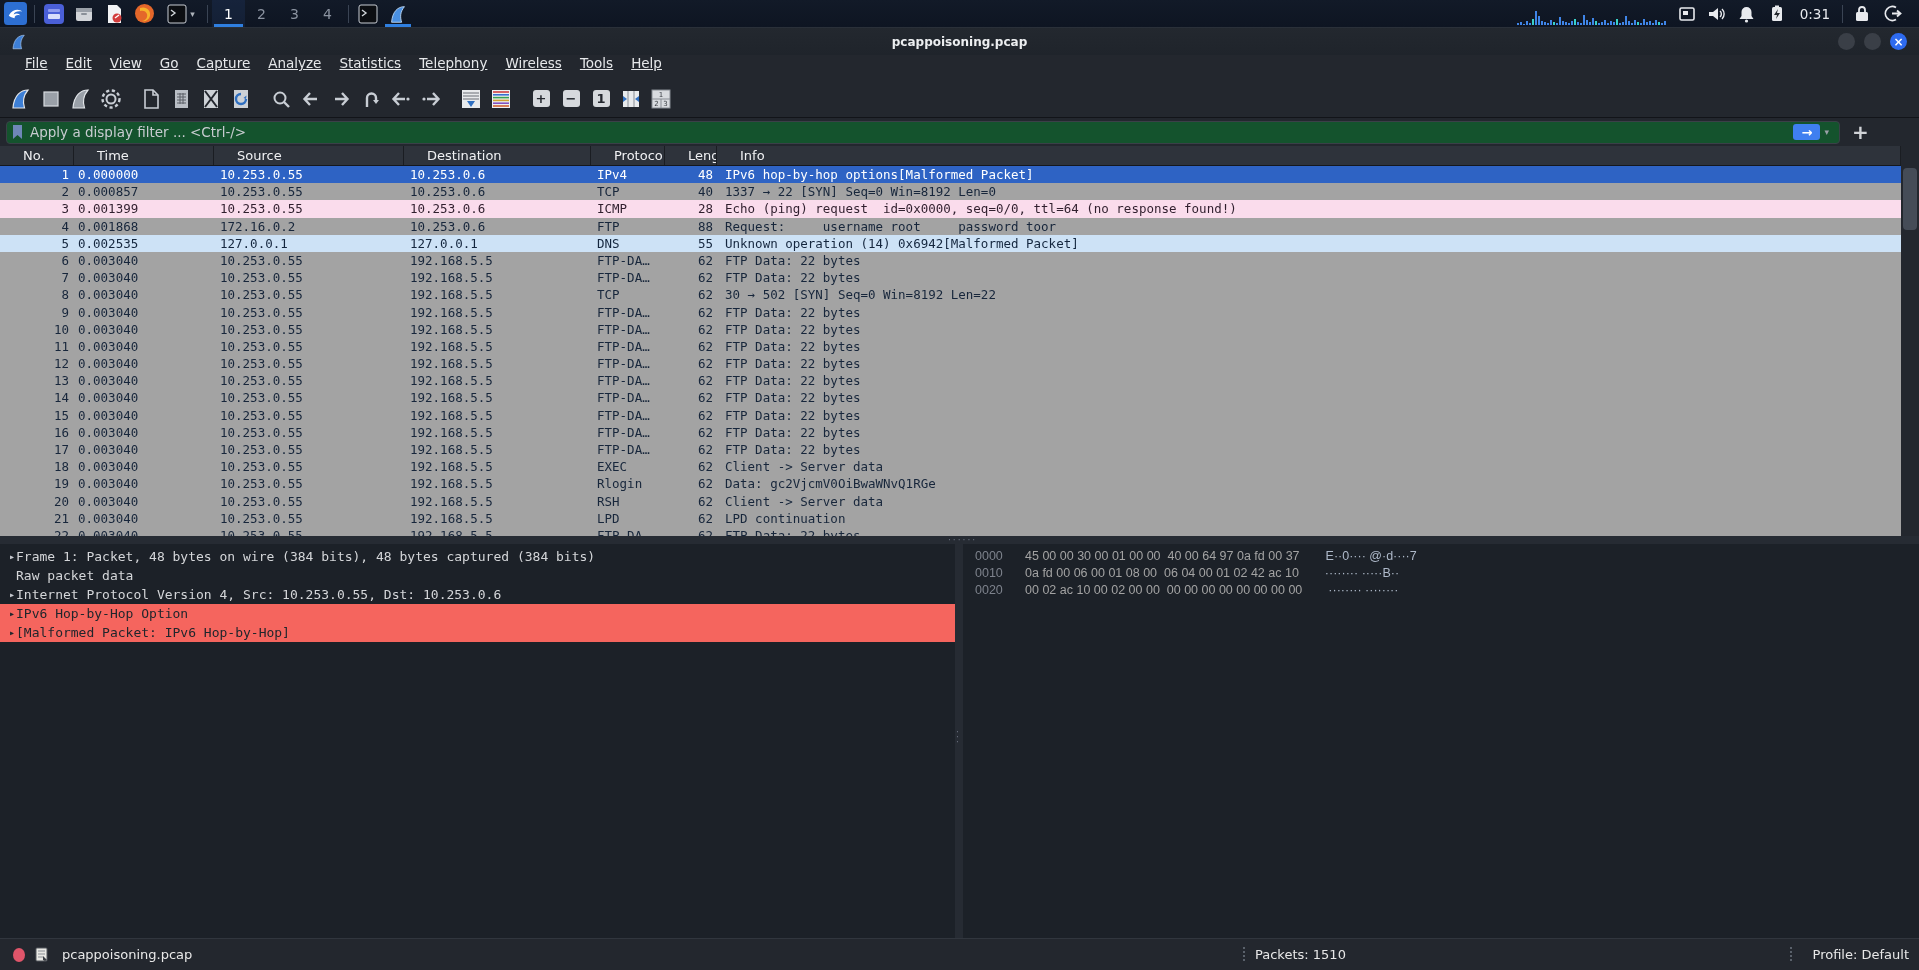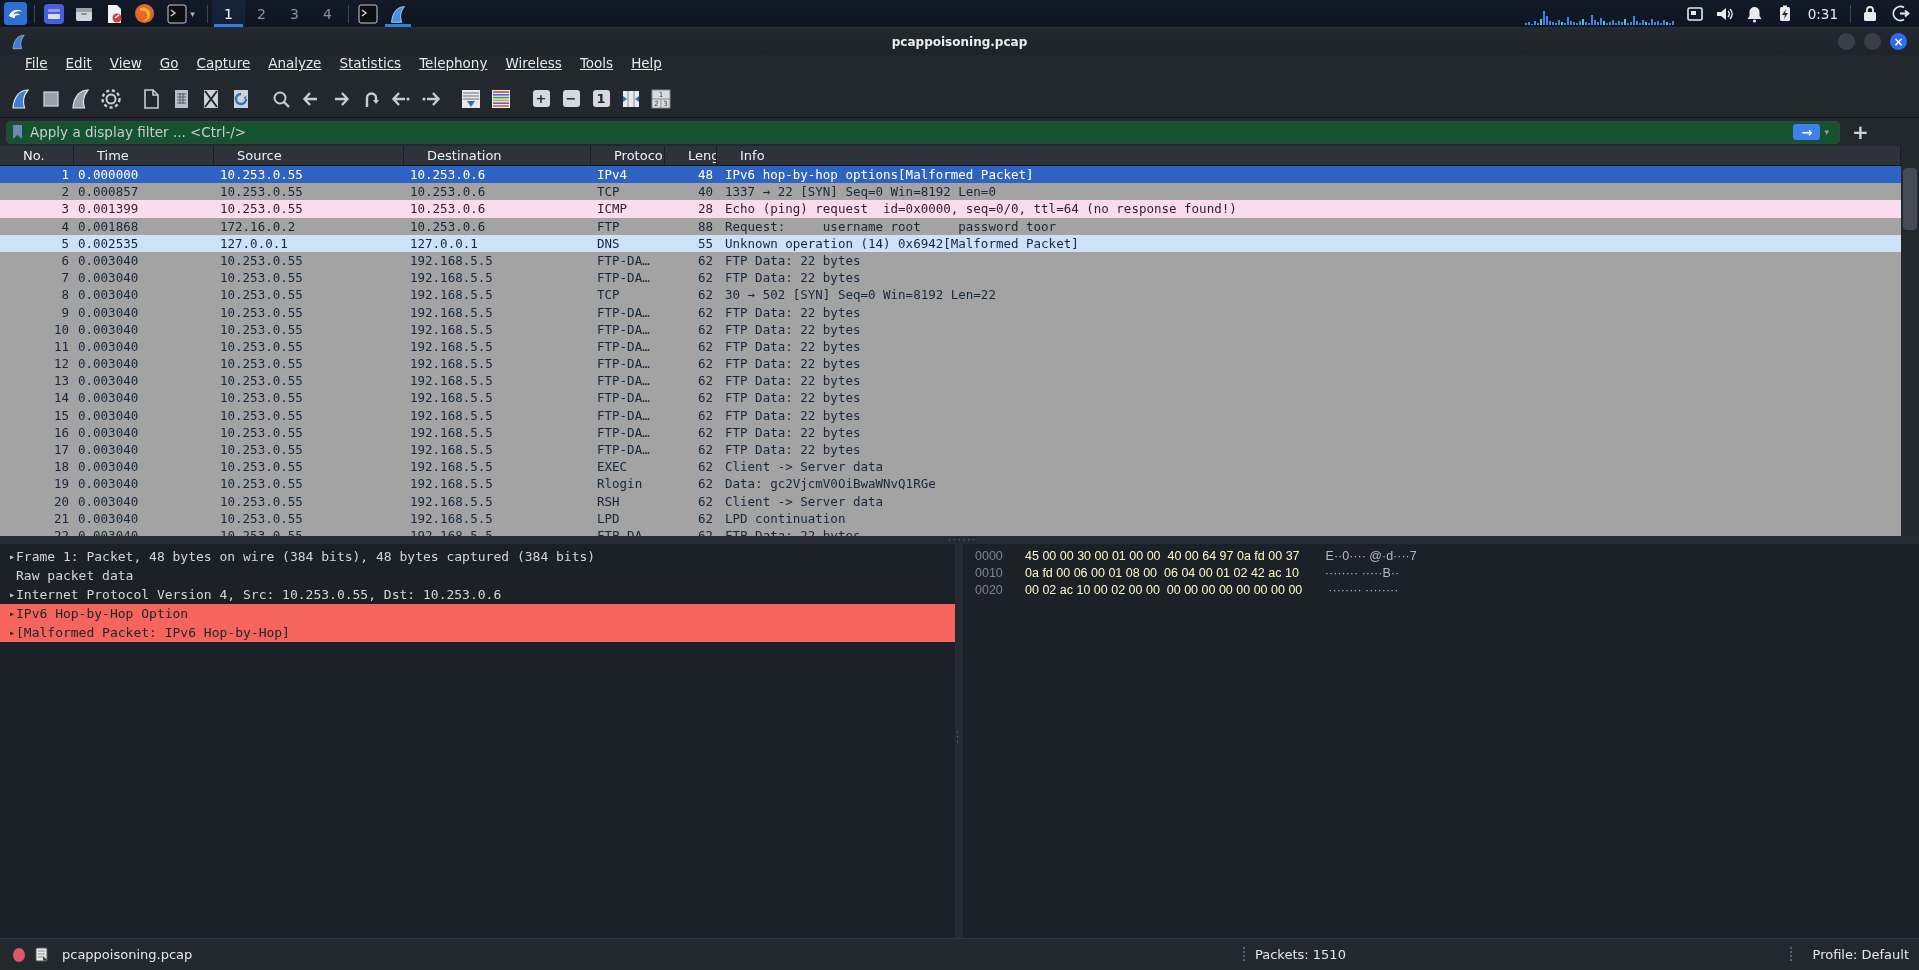--- a/index.html
+++ b/index.html
@@ -10,21 +10,21 @@
   #taskbar { position:absolute; top:0; left:0; width:1919px; height:27px;
     background:linear-gradient(180deg,#121a28,#0e1522); display:flex; align-items:center; }
   .tb-left { display:flex; align-items:center; height:100%; }
   .tb-ico { width:30px; height:27px; display:flex; align-items:center; justify-content:center; position:relative; }
   .tb-sep { width:1px; height:18px; background:#3a4454; margin:0 4px; }
   .ws-item { width:33px; height:27px; display:flex; align-items:center; justify-content:center;
     color:#8b93a0; font-size:14px; position:relative; }
   .ws-item.active { color:#fff; background:rgba(60,110,200,.12); }
   .ws-item.active::after, .tb-ico.active::after { content:""; position:absolute; left:2px; right:2px; bottom:0;
     height:3px; background:#2f7fe0; }
-  .tb-right { margin-left:auto; display:flex; align-items:center; height:100%; padding-right:4px; }
+  .tb-right { margin-left:auto; display:flex; align-items:center; height:100%; padding-right:12px; }
   #clock { color:#e8eaee; font-size:13.5px; padding:0 8px; }
 
   
   #win { position:absolute; top:27px; left:0; width:1919px; height:943px; background:#1d2127; }
   #titlebar { height:28px; background:linear-gradient(180deg,#23282f,#1f242b);
     border-top:1px solid #2a3039; display:flex; align-items:center; position:relative; }
   #title { position:absolute; left:0; right:0; text-align:center; color:#eceef0;
     font-size:12px; font-weight:bold; }
   .winbtn { width:17px; height:17px; border-radius:50%; background:#3a3f47; margin-left:9px;
     display:flex; align-items:center; justify-content:center; }
@@ -85,21 +85,21 @@
   #details { width:955px; background:#1c2128; padding-top:3px;
     font-family:"DejaVu Sans Mono", monospace; font-size:13px; color:#d4d6d9; }
   .drow { height:19px; display:flex; align-items:center; }
   .drow .arrow { width:16px; padding-left:9px; font-size:10px; color:#c7cad0; }
   .drow.error { background:#f5655e; color:#20262c; }
   .drow.error .arrow { color:#20262c; }
   #hexpane { flex:1; background:#1c2128; padding:5px 0 0 12px;
     font-family:Liberation Sans, sans-serif; font-size:12.5px; }
   .hexrow { height:17px; display:flex; white-space:pre; }
   .hexrow .off { color:#7d828c; width:50px; }
-  .hexrow .bytes { color:#fef9c3; }
+  .hexrow .bytes { color:#a3a3a3; }
   .hexrow .ascii { color:#aeb9c9; margin-left:26px; }
 
   
   #statusbar { height:32px; background:#23272e; border-top:1px solid #31363e;
     display:flex; align-items:center; color:#e8e8e8; font-size:13px; position:relative; }
   #expert-dot { width:12px; height:14px; border-radius:50%; background:#e0556a; margin:0 10px 0 13px; }
   #sb-packets { position:absolute; left:1255px; }
   #sb-packets-sep { position:absolute; left:1243px; top:8px; width:2px; height:16px;
     background:repeating-linear-gradient(180deg,#5a616b 0 2px,transparent 2px 4px); }
   #sb-profile { position:absolute; right:10px; }

